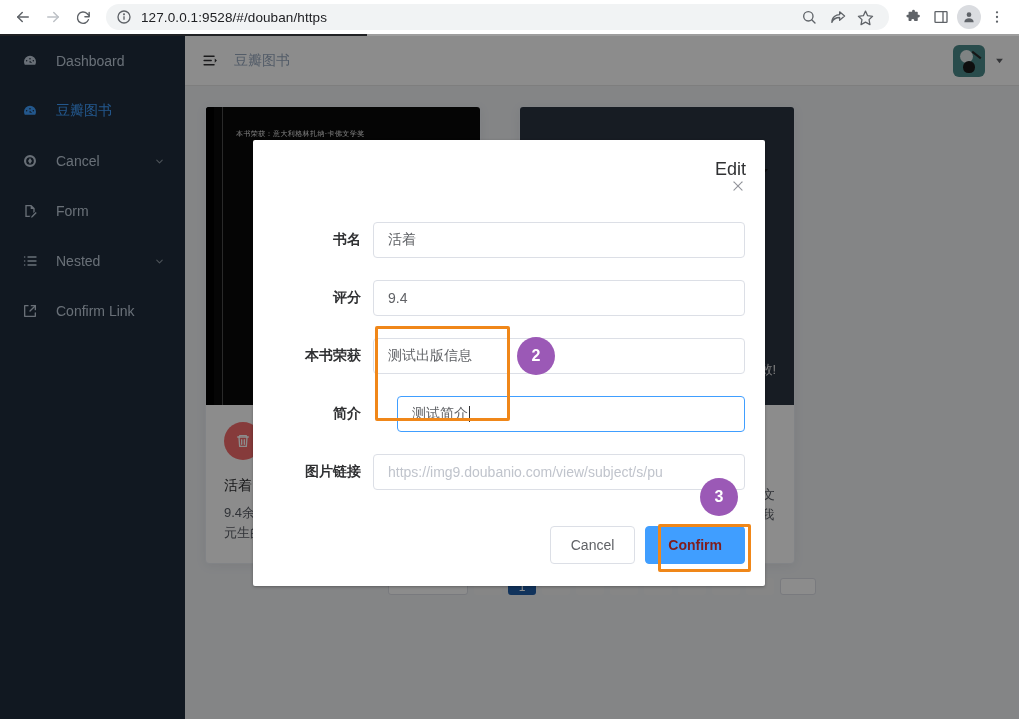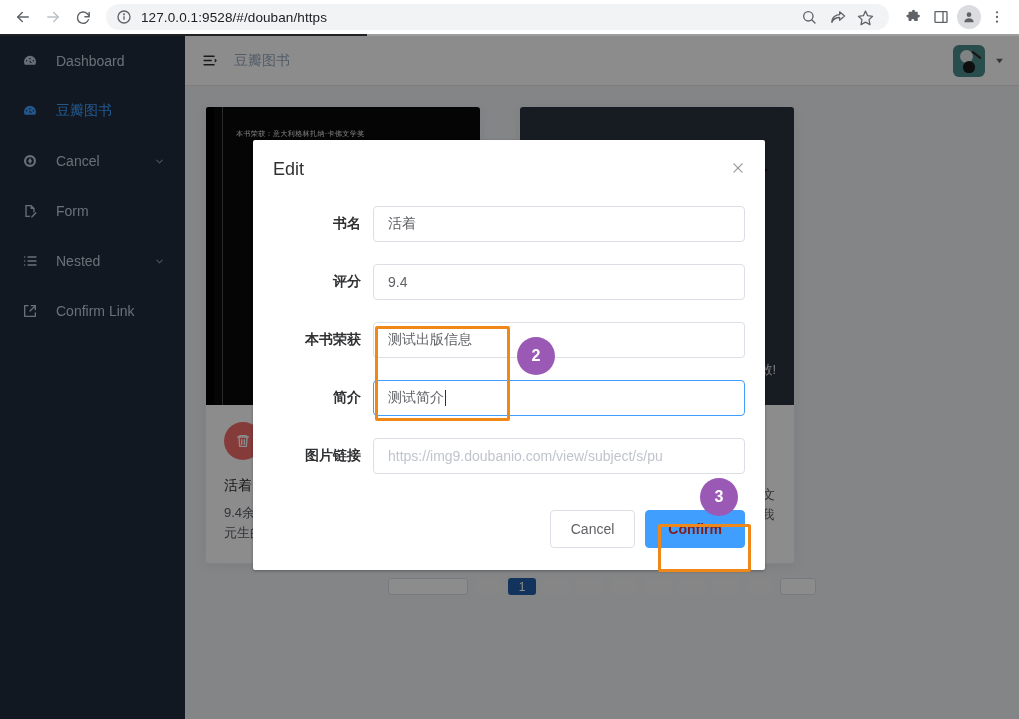--- a/index.html
+++ b/index.html
@@ -326,21 +326,22 @@
     top: 104px;
     width: 512px;
     background: #ffffff;
     border-radius: 2px;
     box-shadow: 0 1px 3px rgba(0,0,0,.3);
     z-index: 50;
   }
   .modal-header {
     padding: 20px 19px 10px 20px;
     display: flex;
-    align-items: flex-start;
+    align-items: flex-end;
+    flex-direction: column;
   }
   .modal-title {
     font-size: 18px;
     color: #303133;
     line-height: 1;
   }
   .modal-close {
     margin-left: auto;
     width: 16px; height: 16px;
     color: #909399;
@@ -372,21 +373,21 @@
     border-radius: 4px;
     padding: 0 14px;
     font-size: 14px;
     color: #606266;
     display: flex;
     align-items: center;
     background: #fff;
     overflow: hidden;
     white-space: nowrap;
   }
-  .form-input.focused { border-color: #409eff; }
+  .form-input.focused { border-color: #409eff; margin-left: 24px; }
   .form-input.placeholder { color: #c0c4cc; }
   .caret-bar {
     display: inline-block;
     width: 1px;
     height: 16px;
     background: #303133;
     margin-left: 1px;
     vertical-align: middle;
   }
   .modal-footer {

